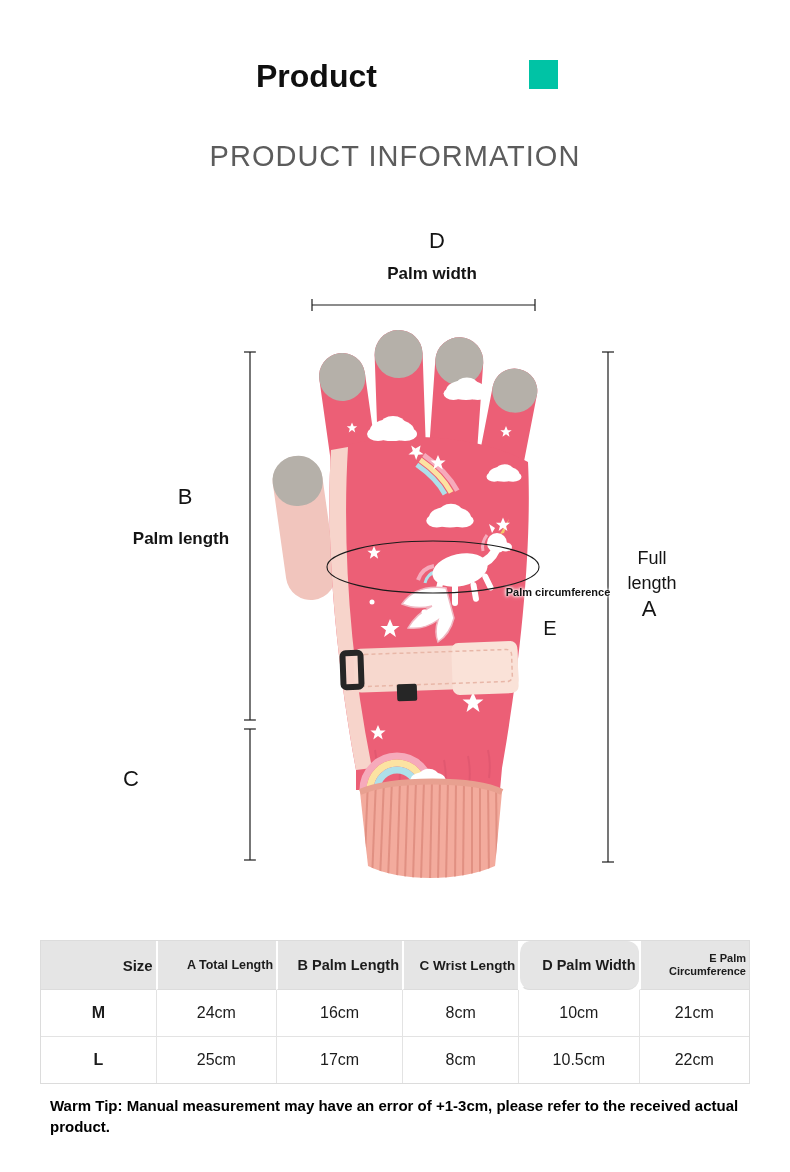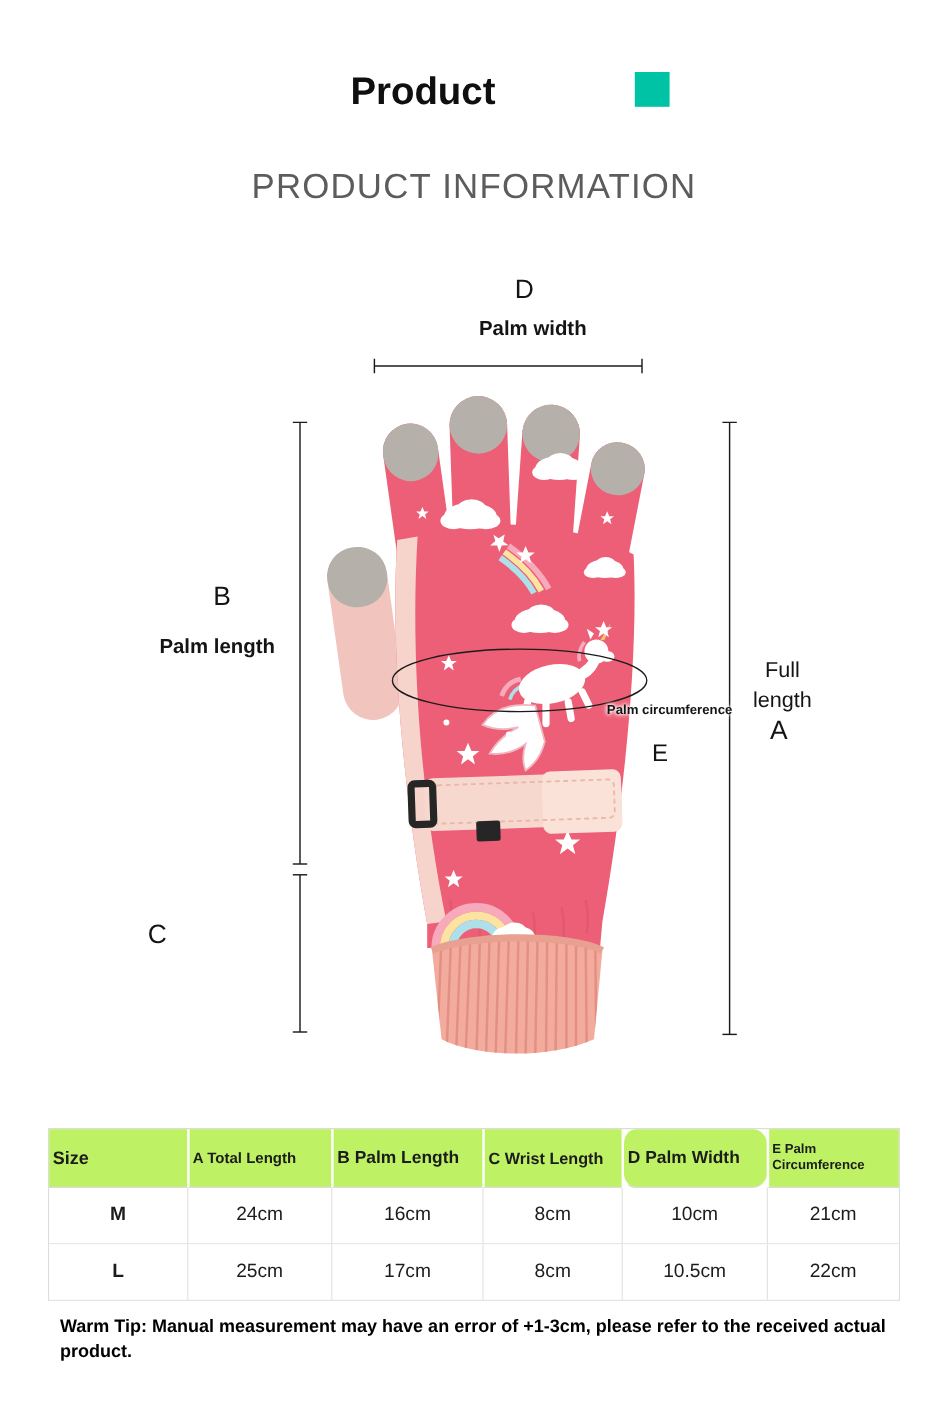--- a/index.html
+++ b/index.html
@@ -1,44 +1,44 @@
 <!DOCTYPE html>
 <html><head>
 <meta charset="utf-8">
 <style>
   html,body { margin:0; padding:0; background:#fff; }
   #page {
     position:relative; width:790px; height:1172px; background:#ffffff;
     font-family:"Liberation Sans", sans-serif; color:#141414; overflow:hidden;
   }
   
-  .title-block { position:absolute; left:256px; top:58px; font-size:32px; font-weight:700; color:#0f0f0f; line-height:37px; letter-spacing:0;margin-left:36px; }
+  .title-block { position:absolute; left:256px; top:58px; font-size:32px; font-weight:700; color:#0f0f0f; line-height:37px; letter-spacing:0; }
   .accent-square { position:absolute; left:529px; top:60px; width:29px; height:29px; background:#00c3a5; }
   .subtitle { position:absolute; left:0; top:140px; width:790px; text-align:center; font-size:29px; font-weight:400; color:#5c5c5c; letter-spacing:1px; }
   
   .figure { position:absolute; left:0; top:218px; width:790px; height:702px; }
   .figure svg { position:absolute; left:0; top:0; }
   .fig-label { position:absolute; color:#141414; }
   .lbl-d      { left:415px; top:10px;  width:44px;  text-align:center; font-size:22px; }
-  .lbl-palmw  { left:354px; top:46px;  width:180px; text-align:center; font-size:17px; font-weight:700; }
+  .lbl-palmw  { left:342px; top:46px;  width:180px; text-align:center; font-size:17px; font-weight:700; }
   .lbl-b      { left:170px; top:266px; width:30px;  text-align:center; font-size:22px; }
   .lbl-palml  { left:96px;  top:311px; width:170px; text-align:center; font-size:17px; font-weight:700; }
   .lbl-full   { left:613px; top:328px; width:78px;  text-align:center; font-size:18px; font-weight:400; line-height:25px; }
   .lbl-a      { left:632px; top:378px; width:34px;  text-align:center; font-size:22px; }
   .lbl-palmc  { left:494px; top:368px; width:128px; text-align:center; font-size:11px; font-weight:700;
                 text-shadow:0 0 3px #fff, 0 0 3px #fff, 0 0 5px #fff; }
   .lbl-e      { left:536px; top:399px; width:28px;  text-align:center; font-size:20px; }
   .lbl-c      { left:116px; top:548px; width:30px;  text-align:center; font-size:22px; }
   .lbl-wrist  { left:110px; top:576px; width:134px; text-align:left;   font-size:17px; font-weight:700; line-height:22px; }
   
   .table-wrap { position:absolute; left:40px; top:940px; width:710px; }
   table.size-table { width:100%; border-collapse:separate; border-spacing:0; border:1px solid #dcdcdc; table-layout:fixed; }
   table.size-table th {
-    background:#bef264; height:44px; font-weight:700; color:#1c1c1c;
-    border-left:2px solid #ffffff; border-bottom:1px solid #dcdcdc; padding:2px 3px; text-align:left; vertical-align:middle;
+    background:#e5e5e5; height:44px; font-weight:700; color:#1c1c1c;
+    border-left:2px solid #ffffff; border-bottom:1px solid #dcdcdc; padding:2px 3px; text-align:right; vertical-align:middle;
   }
   table.size-table th:first-child { border-left:none; }
   table.size-table td {
     background:#ffffff; height:42px; font-size:16px; color:#1c1c1c; text-align:center; vertical-align:middle;
     border-left:1px solid #e3e3e3; border-bottom:1px solid #e3e3e3; padding:2px 3px;
   }
   table.size-table td:first-child { border-left:none; }
   table.size-table tr:last-child td { border-bottom:none; }
   .th-size { font-size:15px; }
   .th-a { font-size:12.5px; }

